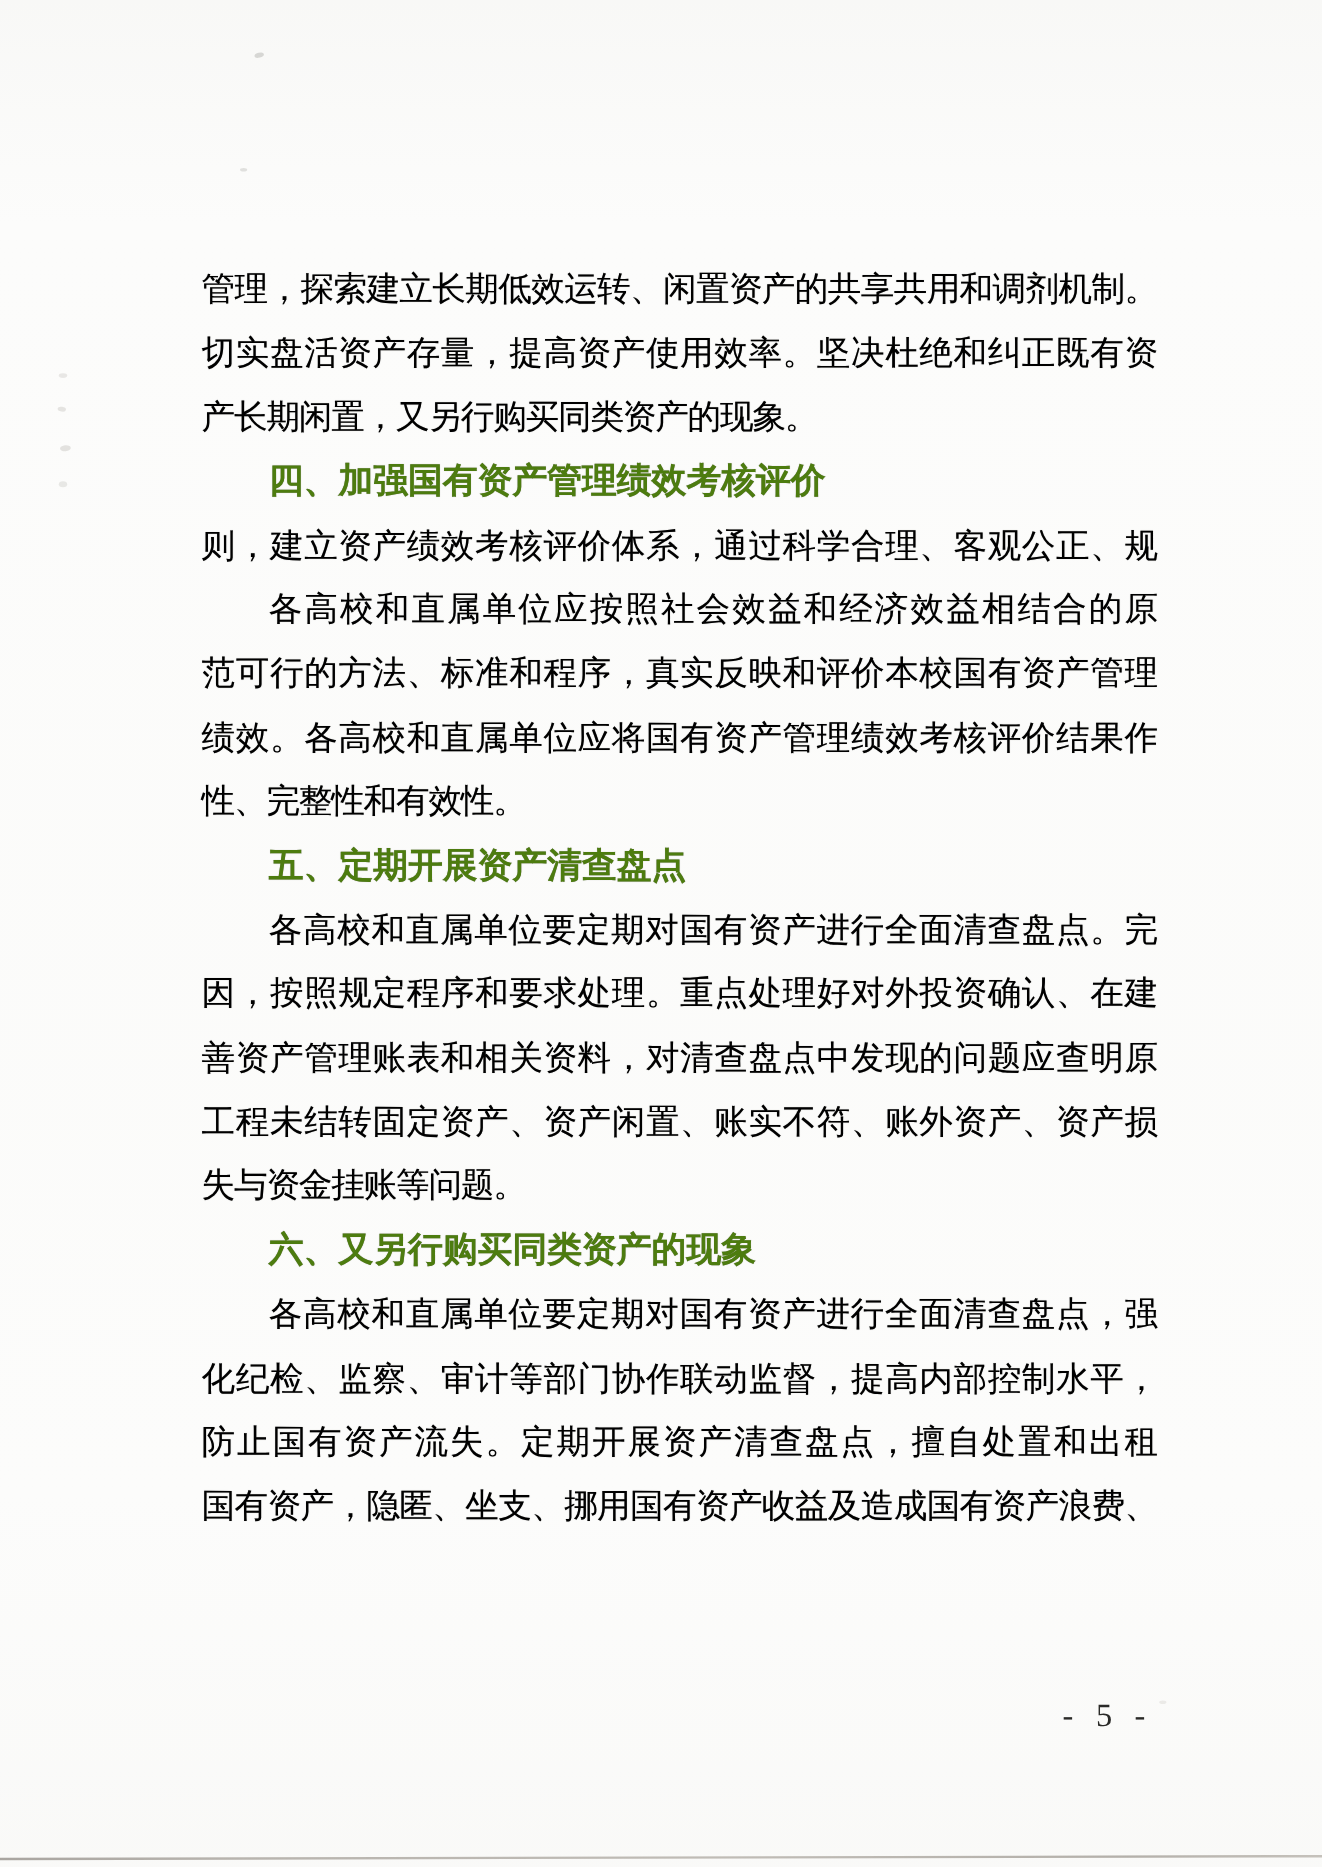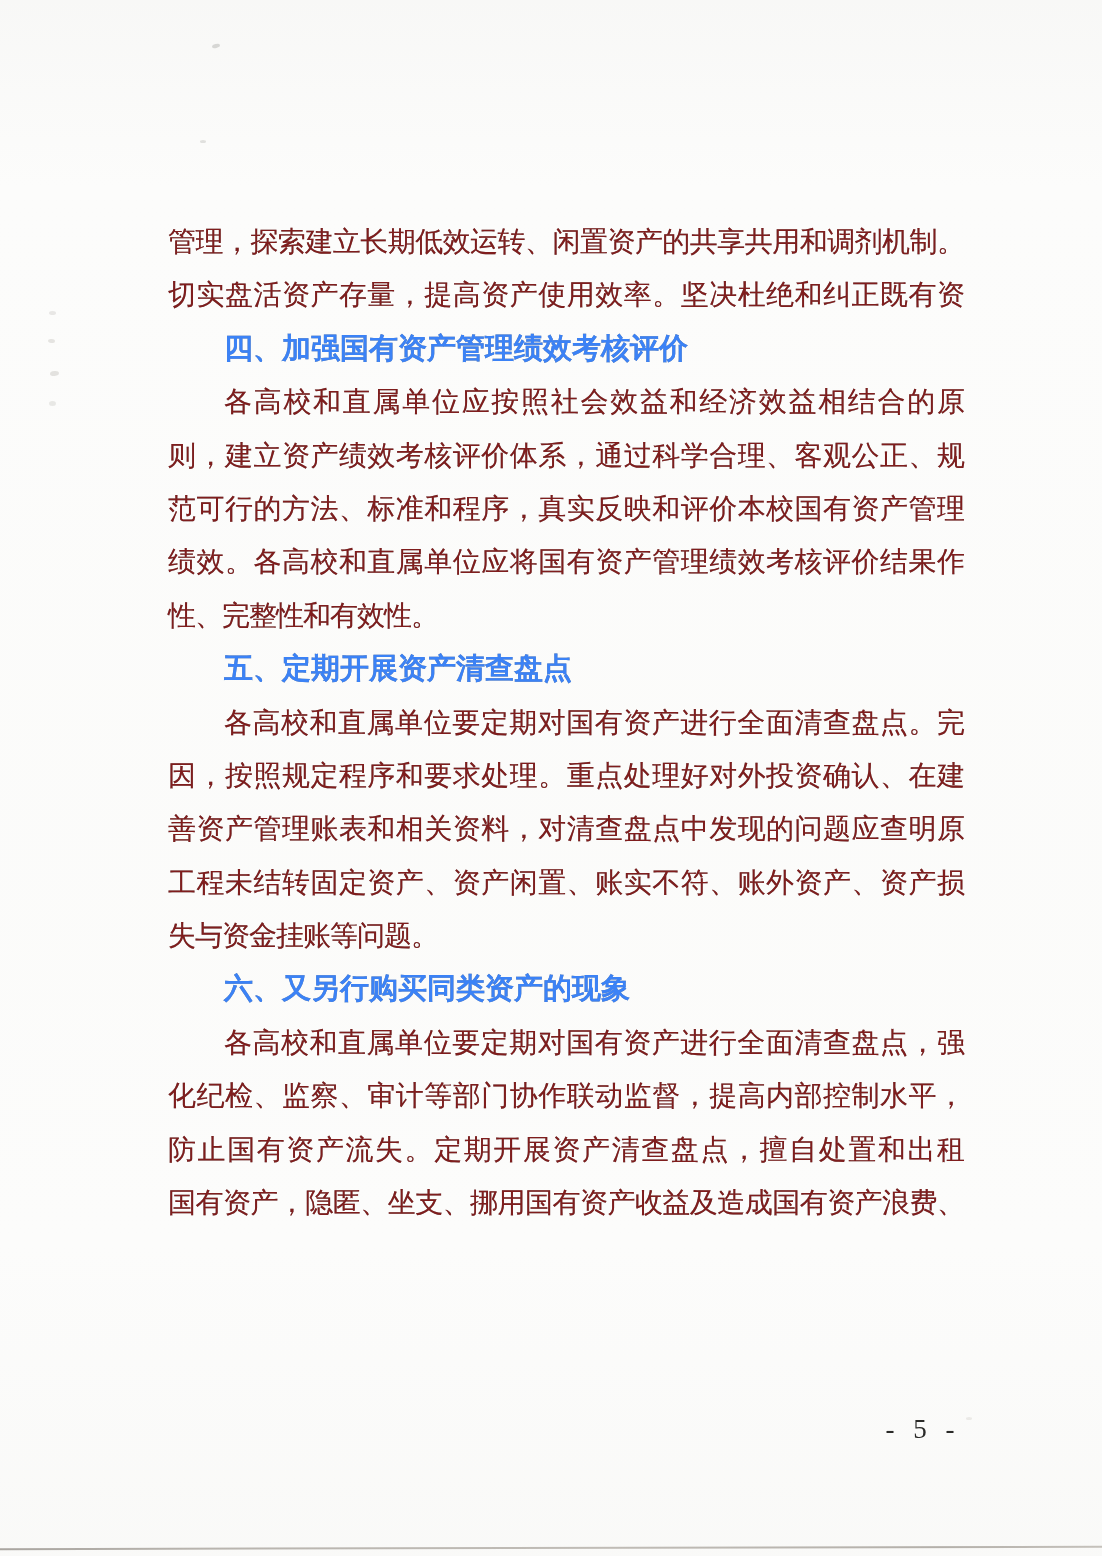--- a/index.html
+++ b/index.html
@@ -28,39 +28,39 @@
     position: absolute;
     left: 168px;
     top: 215px;
     width: 796px;
   }
   .line {
     height: 53.4px;
     line-height: 53.4px;
     font-size: 28px;
     letter-spacing: -1px;
-    color: #7f1d1d;
+    color: #000000;
     white-space: nowrap;
     text-shadow: 0 0 0.6px rgba(40,40,38,0.55);
   }
   .line.justify {
     white-space: normal;
     text-align: justify;
     text-justify: inter-character;
     text-align-last: justify;
   }
   .line.indent {
     padding-left: 56px;
   }
   .line.heading {
     font-family: "Liberation Sans", "DejaVu Sans", sans-serif;
     font-weight: 700;
     font-size: 29px;
     letter-spacing: 0;
-    color: #3b82f6;
+    color: #4d7c0f;
   }
   .footer-page-number {
     position: absolute;
     left: 868px;
     top: 1412px;
     width: 110px;
     height: 34px;
     line-height: 34px;
     text-align: center;
     font-size: 27px;
@@ -90,23 +90,24 @@
   .speck.s6 { left: 49px;  top: 401px; width: 7px; height: 5px; background: rgba(196,194,189,0.35); }
   .speck.s7 { left: 966px; top: 1417px; width: 6px; height: 3px; background: rgba(205,203,198,0.35); }
 </style>
 </head>
 <body>
 
 <div class="page">
   <div class="text-block">
       <div class="line body justify">管理，探索建立长期低效运转、闲置资产的共享共用和调剂机制。</div>
       <div class="line body justify">切实盘活资产存量，提高资产使用效率。坚决杜绝和纠正既有资</div>
+      <div class="line body">产长期闲置，又另行购买同类资产的现象。</div>
       <div class="line heading indent">四、加强国有资产管理绩效考核评价</div>
+      <div class="line body justify">则，建立资产绩效考核评价体系，通过科学合理、客观公正、规</div>
       <div class="line body indent justify">各高校和直属单位应按照社会效益和经济效益相结合的原</div>
-      <div class="line body justify">则，建立资产绩效考核评价体系，通过科学合理、客观公正、规</div>
       <div class="line body justify">范可行的方法、标准和程序，真实反映和评价本校国有资产管理</div>
       <div class="line body justify">绩效。各高校和直属单位应将国有资产管理绩效考核评价结果作</div>
       <div class="line body">性、完整性和有效性。</div>
       <div class="line heading indent">五、定期开展资产清查盘点</div>
       <div class="line body indent justify">各高校和直属单位要定期对国有资产进行全面清查盘点。完</div>
       <div class="line body justify">因，按照规定程序和要求处理。重点处理好对外投资确认、在建</div>
       <div class="line body justify">善资产管理账表和相关资料，对清查盘点中发现的问题应查明原</div>
       <div class="line body justify">工程未结转固定资产、资产闲置、账实不符、账外资产、资产损</div>
       <div class="line body">失与资金挂账等问题。</div>
       <div class="line heading indent">六、又另行购买同类资产的现象</div>

